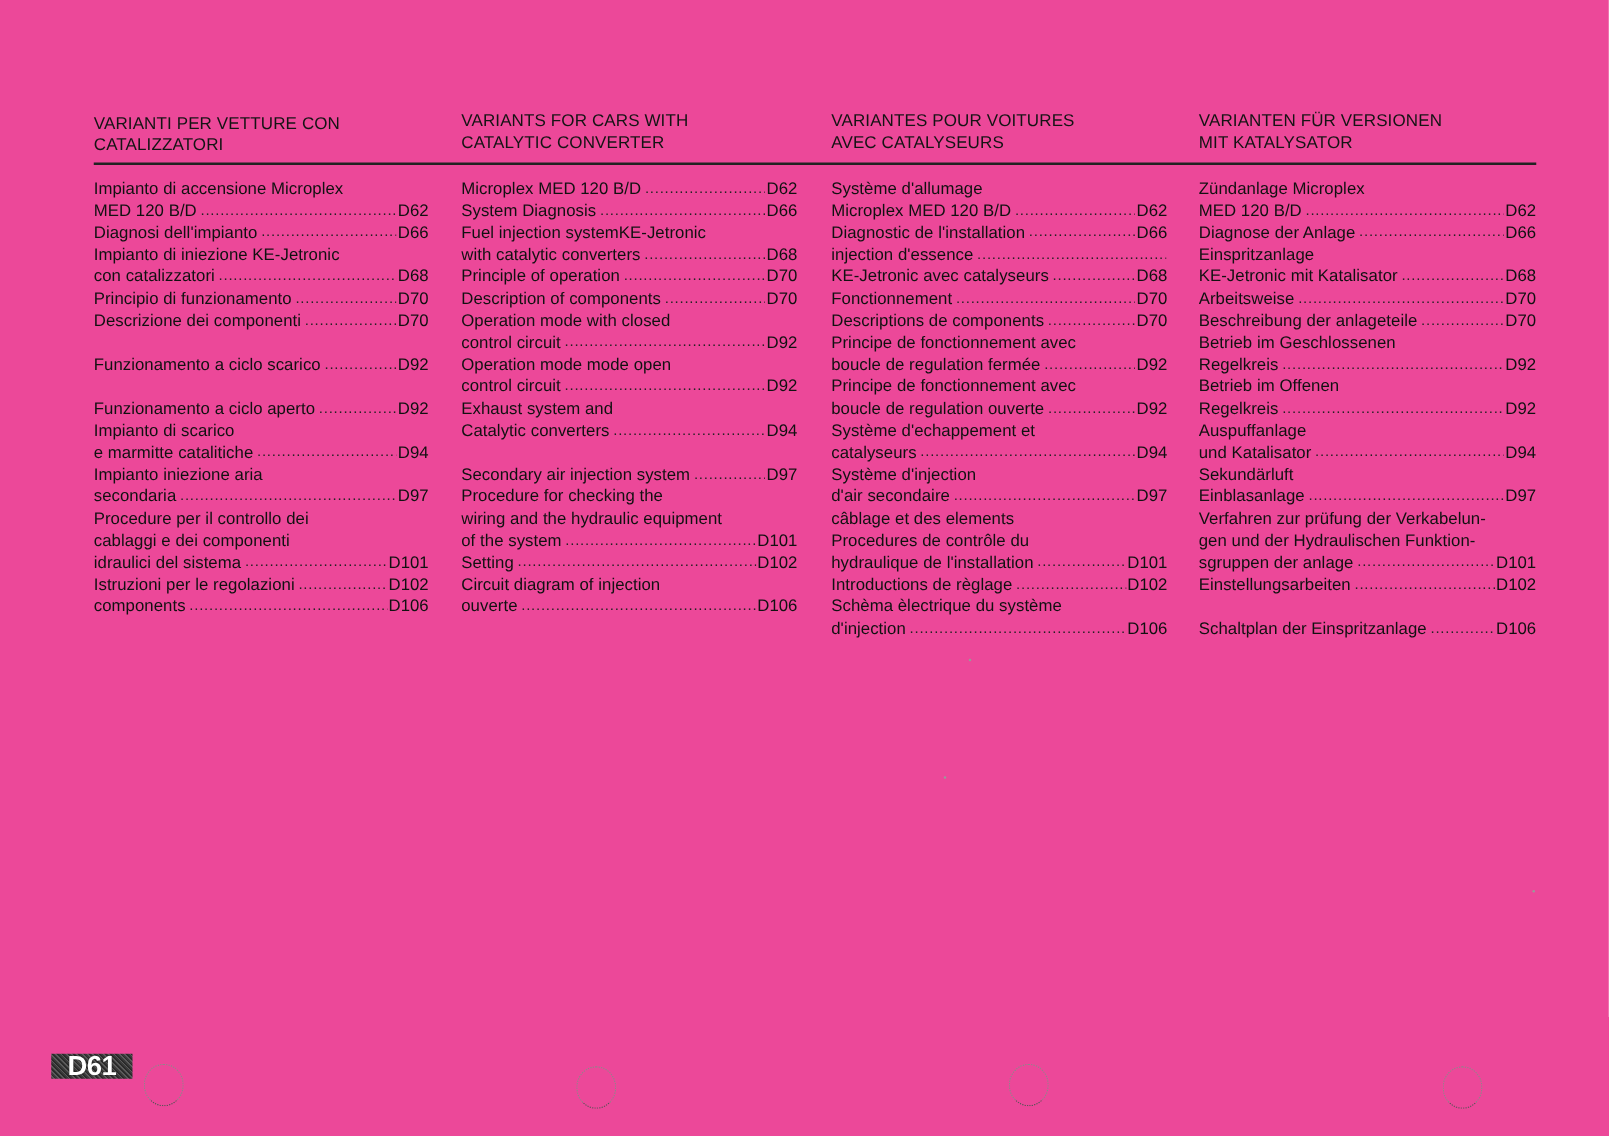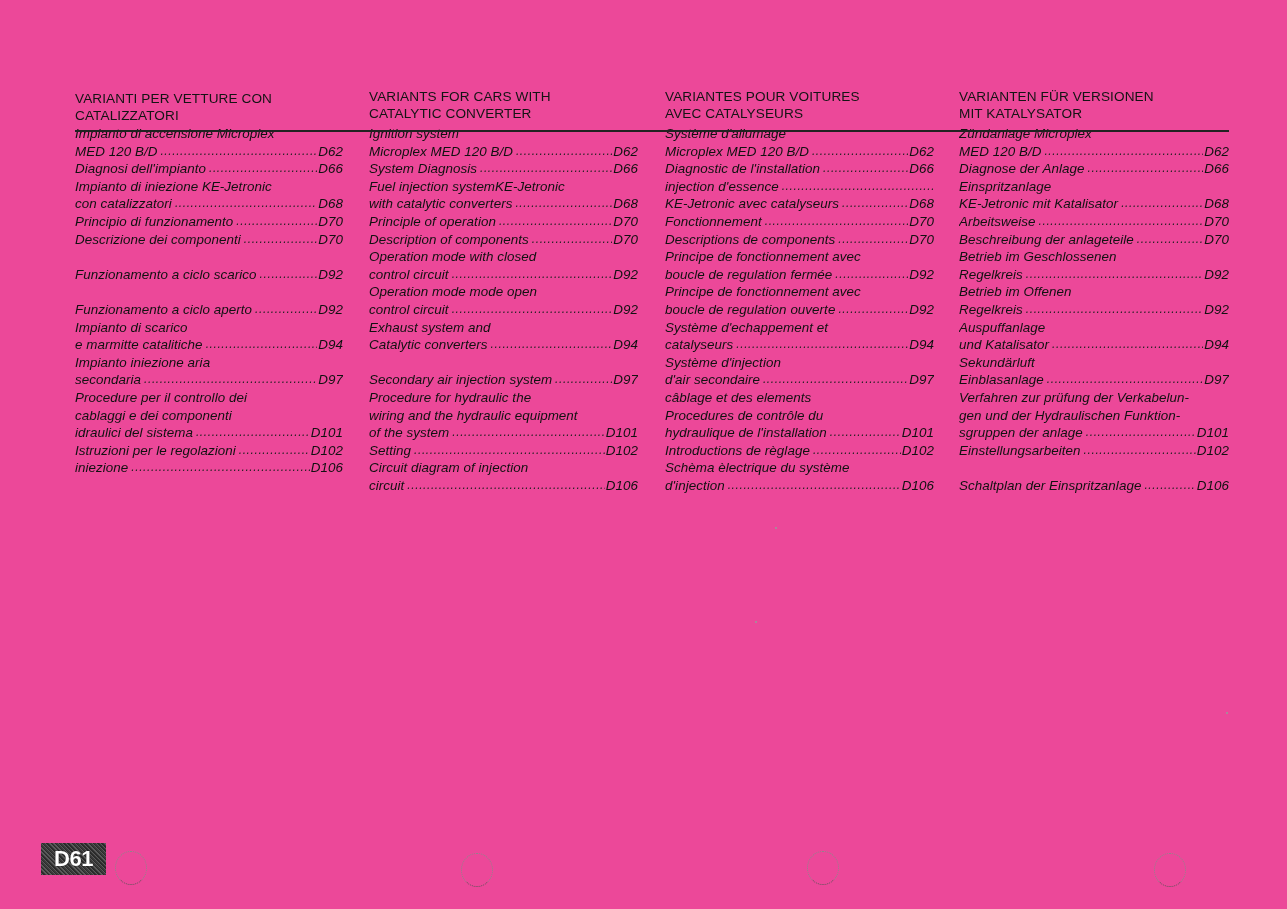--- a/index.html
+++ b/index.html
@@ -47,26 +47,25 @@
     left: 75px;
     top: 130px;
     width: 1154px;
     height: 1.6px;
     background: #222222;
   }
 
   .toc {
     position: absolute;
     left: 0;
-    top: 37px;
+    top: 54px;
     width: 100%;
     list-style: none;
     margin: 0;
     padding: 0;
-    font-style: italic;
   }
   .toc-row {
     height: 17.6px;
     line-height: 17.6px;
     font-size: 13.4px;
     display: flex;
     white-space: nowrap;
     overflow: hidden;
     letter-spacing: 0.05px;
   }
@@ -91,21 +90,21 @@
   .toc-row .page-ref {
     flex: 0 0 auto;
     text-align: right;
   }
 
   .footer-badge {
     position: absolute;
     left: 41px;
     top: 843px;
     width: 65px;
-    height: 32px;
+    height: 20px;
     background:
       repeating-linear-gradient(45deg, #3a3a3a 0 1px, #5a5a5a 1px 2px, #2a2a2a 2px 3px);
     display: flex;
     align-items: center;
     justify-content: center;
   }
   .footer-badge span {
     color: #ffffff;
     font-weight: bold;
     font-size: 22px;
@@ -226,37 +225,33 @@
           <span class="label">idraulici del sistema</span>
           <span class="leader"></span>
           <span class="page-ref">D101</span>
         </li>
         <li class="toc-row">
           <span class="label">Istruzioni per le regolazioni</span>
           <span class="leader"></span>
           <span class="page-ref">D102</span>
         </li>
         <li class="toc-row">
-          <span class="label">iniezione</span>
+          <span class="label">components</span>
           <span class="leader"></span>
           <span class="page-ref">D106</span>
         </li>
       </ul>
   </div>
 
   <div class="column col-2">
     <div class="col-heading">
       <div>VARIANTS FOR CARS WITH</div>
       <div>CATALYTIC CONVERTER</div>
     </div>
     <ul class="toc">
-        <li class="toc-row no-leader">
-          <span class="label">Ignition system</span>
-          <span class="page-ref"></span>
-        </li>
         <li class="toc-row">
           <span class="label">Microplex  MED 120 B/D</span>
           <span class="leader"></span>
           <span class="page-ref">D62</span>
         </li>
         <li class="toc-row">
           <span class="label">System Diagnosis</span>
           <span class="leader"></span>
           <span class="page-ref">D66</span>
         </li>
@@ -309,21 +304,21 @@
         <li class="toc-row no-leader">
           <span class="label"></span>
           <span class="page-ref"></span>
         </li>
         <li class="toc-row">
           <span class="label">Secondary air injection system</span>
           <span class="leader"></span>
           <span class="page-ref">D97</span>
         </li>
         <li class="toc-row no-leader">
-          <span class="label">Procedure for hydraulic the</span>
+          <span class="label">Procedure for checking the</span>
           <span class="page-ref"></span>
         </li>
         <li class="toc-row no-leader">
           <span class="label">wiring and the hydraulic equipment</span>
           <span class="page-ref"></span>
         </li>
         <li class="toc-row">
           <span class="label">of the system</span>
           <span class="leader"></span>
           <span class="page-ref">D101</span>
@@ -331,21 +326,21 @@
         <li class="toc-row">
           <span class="label">Setting</span>
           <span class="leader"></span>
           <span class="page-ref">D102</span>
         </li>
         <li class="toc-row no-leader">
           <span class="label">Circuit diagram of injection</span>
           <span class="page-ref"></span>
         </li>
         <li class="toc-row">
-          <span class="label">circuit</span>
+          <span class="label">ouverte</span>
           <span class="leader"></span>
           <span class="page-ref">D106</span>
         </li>
       </ul>
   </div>
 
   <div class="column col-3">
     <div class="col-heading">
       <div>VARIANTES POUR VOITURES</div>
       <div>AVEC CATALYSEURS</div>

